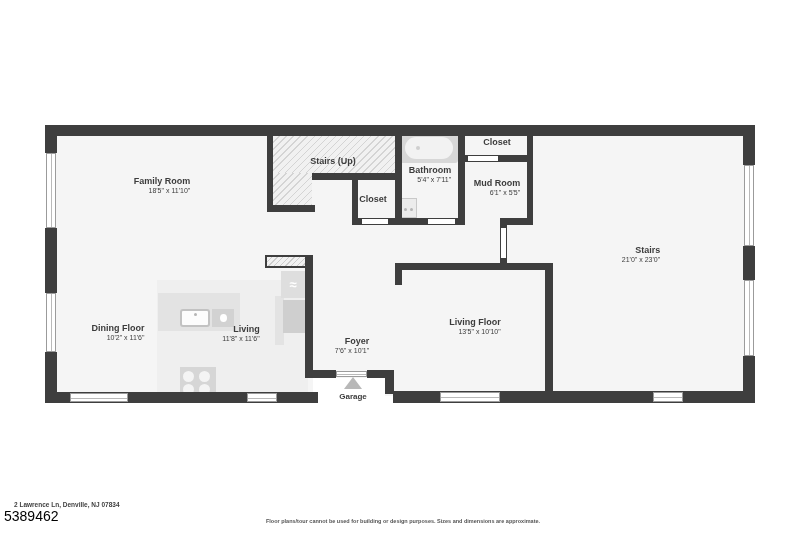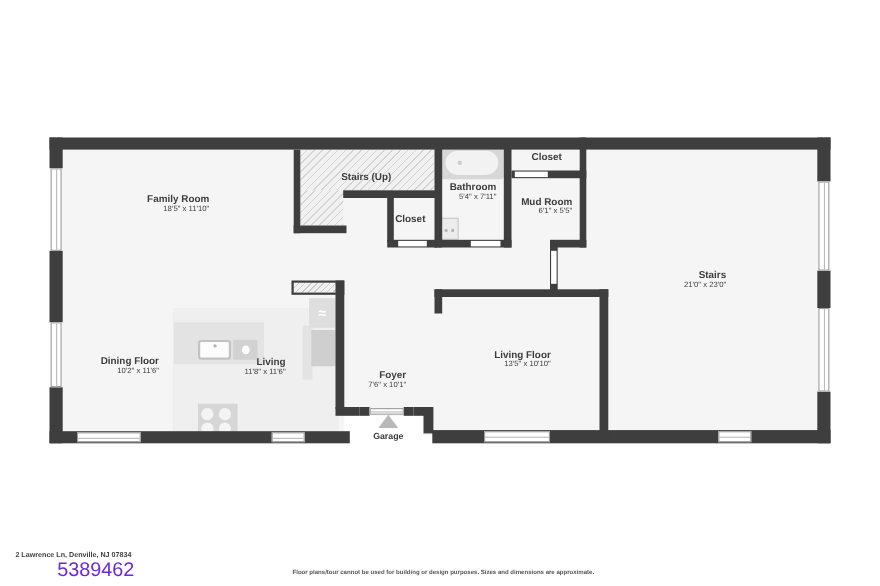--- a/index.html
+++ b/index.html
@@ -19,21 +19,21 @@
   .room-label{position:absolute;transform:translateX(-50%);text-align:right;color:#3c3c3c;white-space:nowrap;}
   .rname{font-size:9px;font-weight:700;line-height:10px;}
   .rdims{font-size:7px;font-weight:500;line-height:9px;}
   .entry-label{position:absolute;transform:translateX(-50%);font-size:8px;font-weight:700;color:#3c3c3c;}
   .tri{position:absolute;width:0;height:0;border-left:9px solid transparent;border-right:9px solid transparent;
        border-bottom:12px solid #b8b8b8;}
   .fixture{position:absolute;box-sizing:border-box;}
   .burner{position:absolute;width:11px;height:11px;border-radius:50%;background:#f4f4f4;}
   .dot{position:absolute;border-radius:50%;background:#b5b5b5;}
   .address{position:absolute;left:14px;top:501px;font-size:6.5px;font-weight:700;color:#3f3f3f;}
-  .mls{position:absolute;left:4px;top:508px;font-size:18px;font-weight:400;color:#6d28d9;margin-left:48px;}
+  .mls{position:absolute;left:4px;top:508px;font-size:14px;font-weight:400;color:#000000;}
   .disclaimer{position:absolute;left:403px;top:518px;transform:translateX(-50%);
        font-size:5.5px;font-weight:700;color:#555;white-space:nowrap;}
   .wave{font-size:13px;font-weight:700;color:#ffffff;line-height:1;}
 </style>
 </head>
 <body>
 
 <div class="canvas">
 
   <div class="abs floor" style="left:50px;top:130px;width:700px;height:266px"></div>

